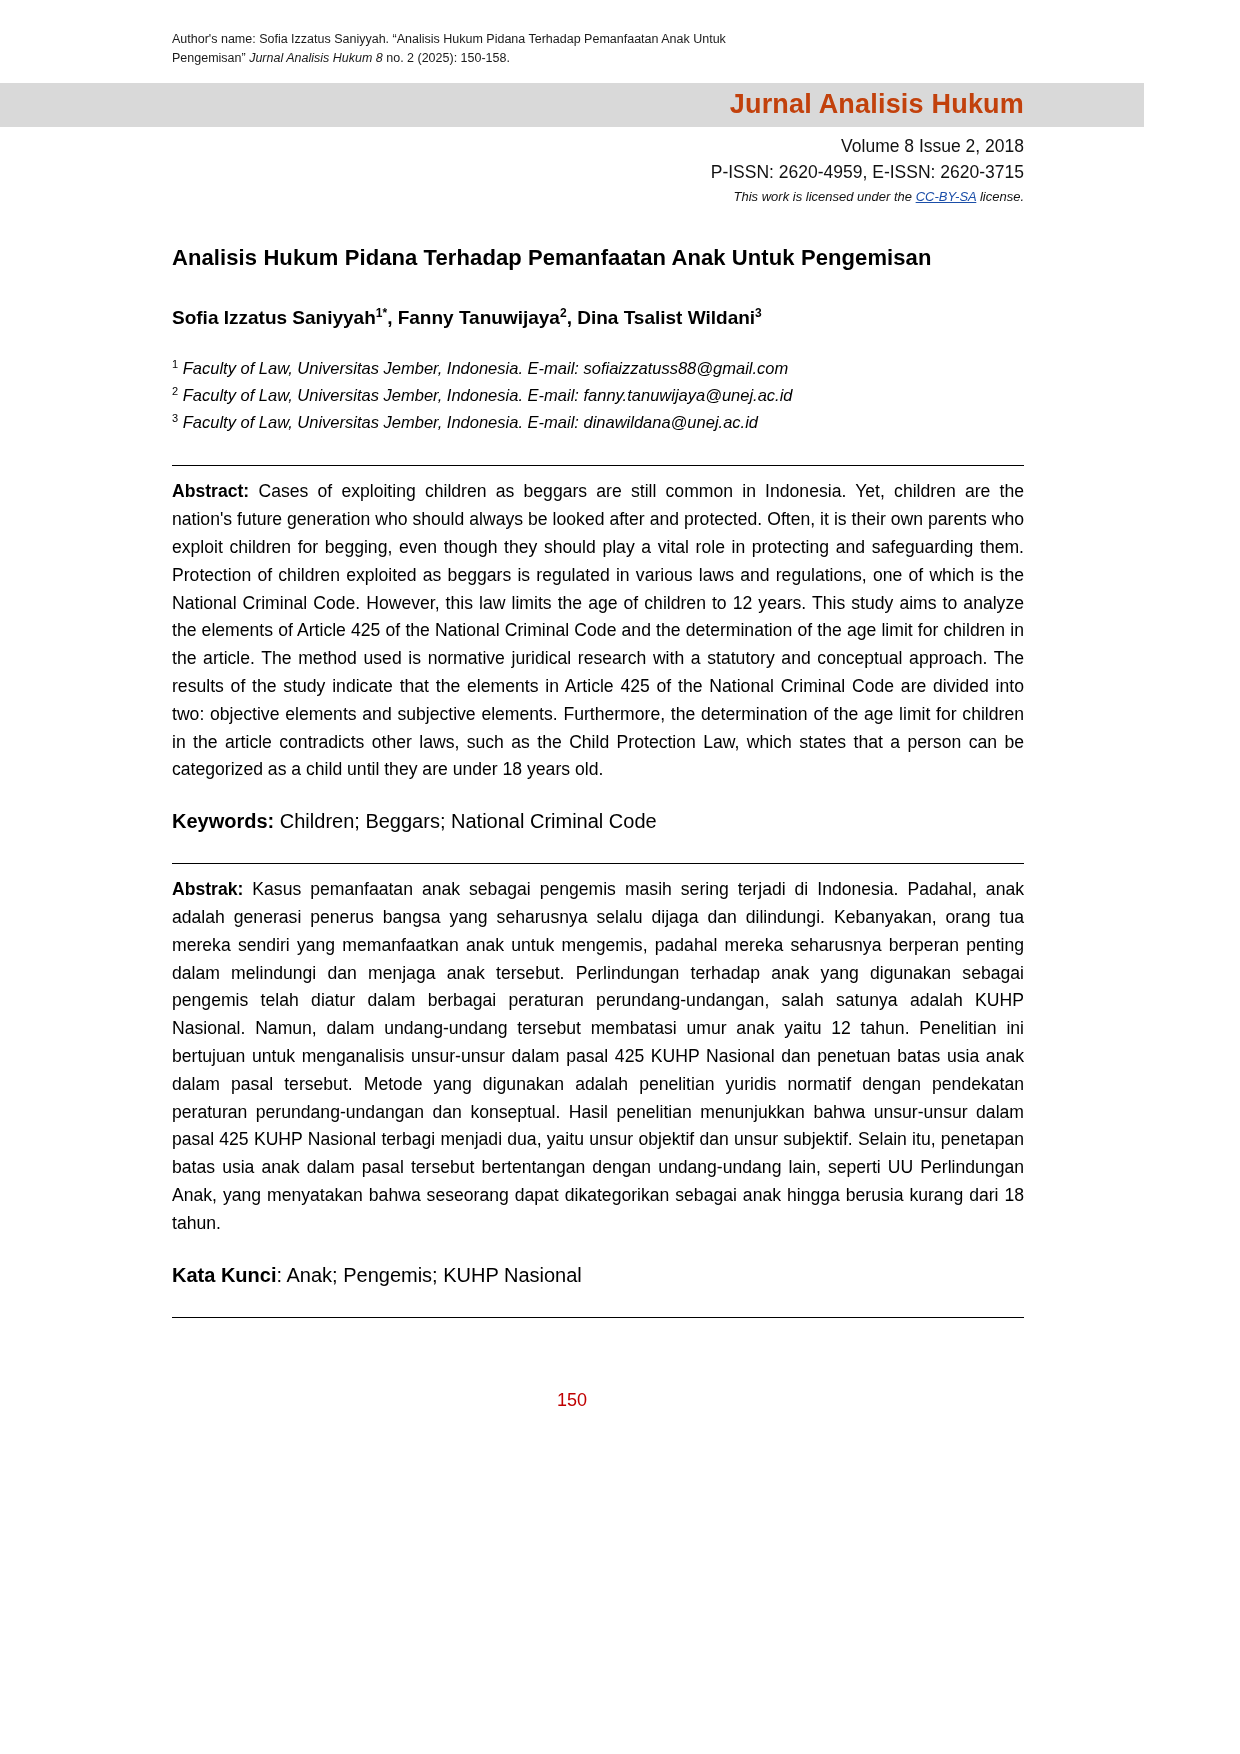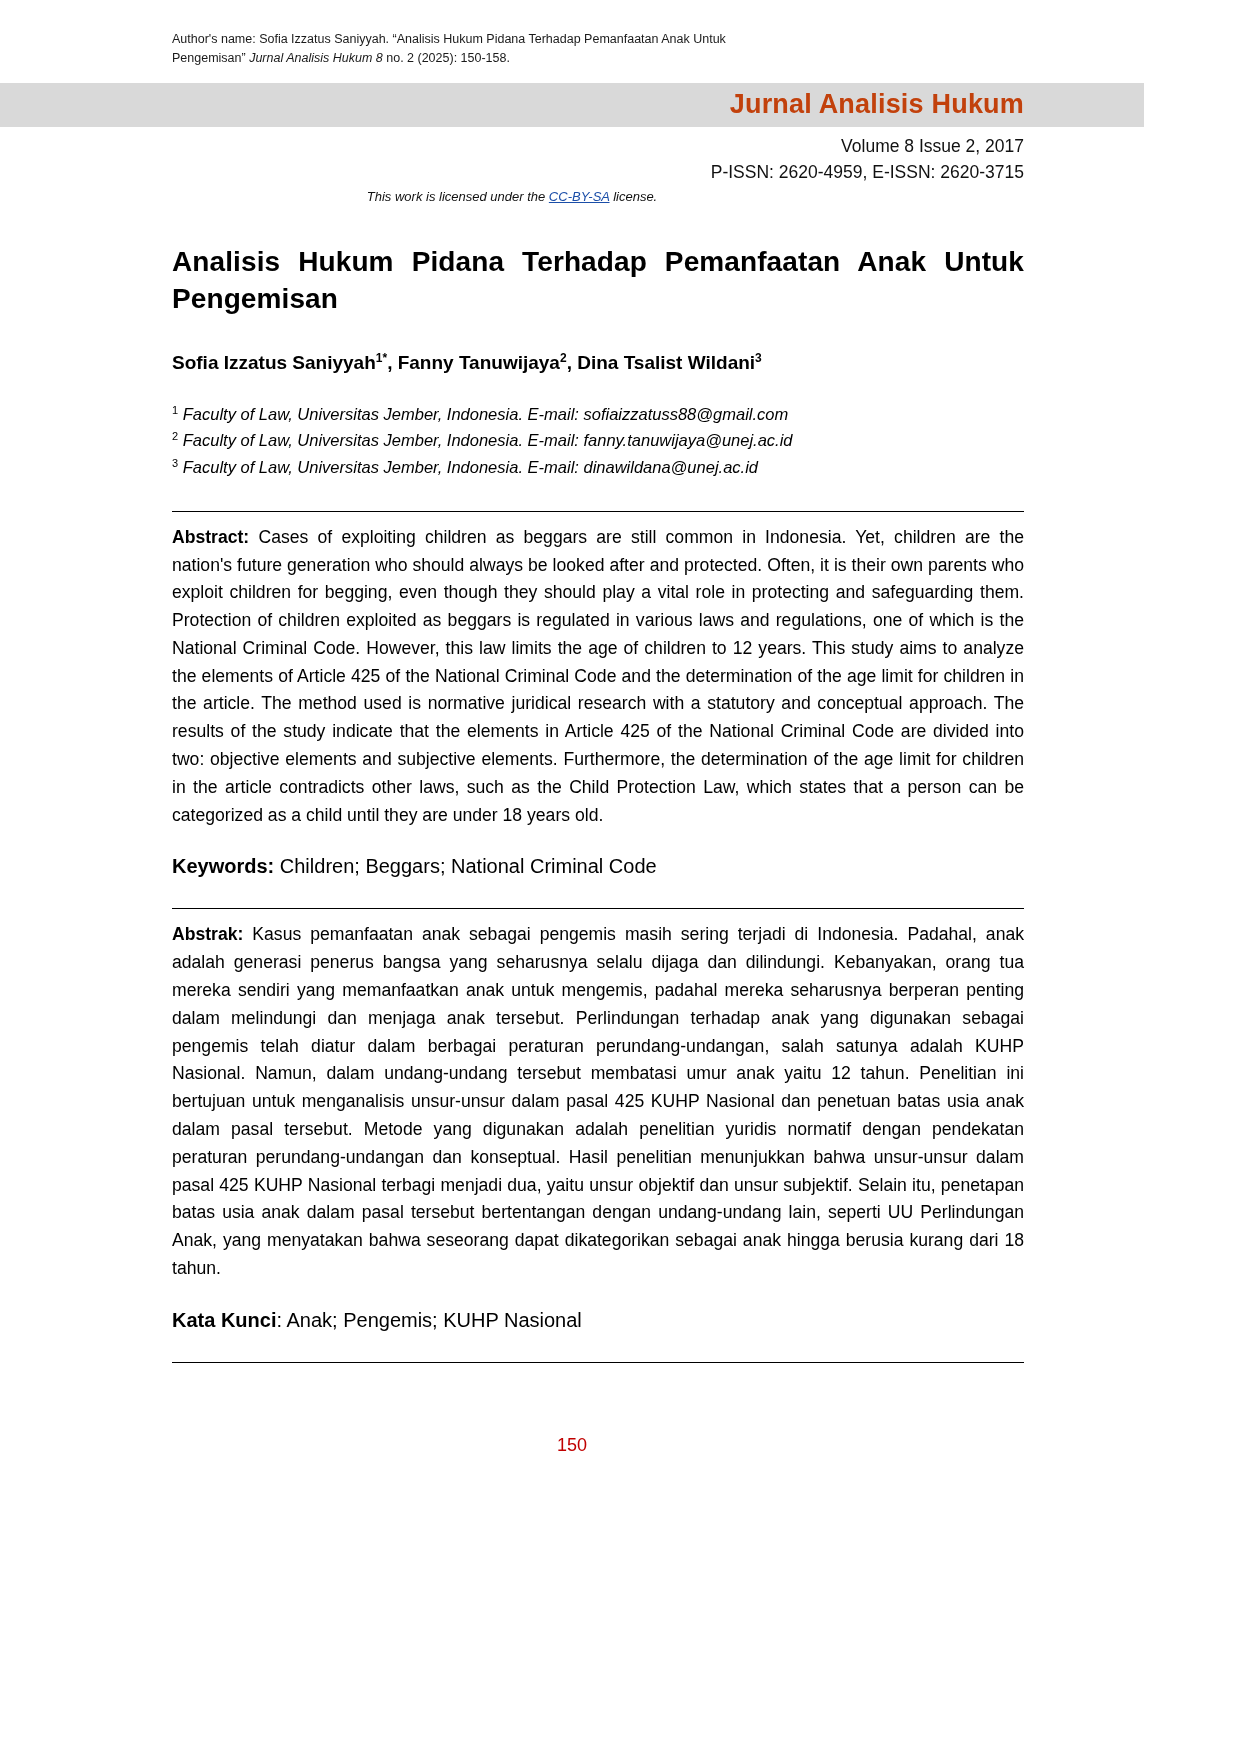--- a/index.html
+++ b/index.html
@@ -55,33 +55,32 @@
     text-align: right;
     padding: 6px 120px 0 0;
     font-size: 17.5px;
     line-height: 1.5;
     color: #111;
   }
   .journal-meta .license {
     font-size: 13px;
     font-style: italic;
     margin-top: 2px;
-    text-align: center;
   }
   .journal-meta .license a {
     color: #1b4ea8;
     text-decoration: underline;
     font-style: italic;
   }
   
   .content {
     padding: 0 120px 0 172px;
   }
   h1.title {
-    font-size: 28px;
+    font-size: 22px;
     font-weight: bold;
     line-height: 1.33;
     margin: 36px 0 0 0;
     text-align: justify;
     text-align-last: left;
     letter-spacing: .1px;
   }
   .authors {
     margin-top: 34px;
     font-size: 19px;
@@ -129,21 +128,21 @@
   <div class="runhead">
     <span class="line">Author's name: Sofia Izzatus Saniyyah. “Analisis Hukum Pidana Terhadap Pemanfaatan Anak Untuk</span>
     <span class="line"><span>Pengemisan” </span><em>Jurnal Analisis Hukum 8</em><span> no. 2 (2025): 150-158.</span></span>
   </div>
 
   <div class="band">
     <div class="band-title">Jurnal Analisis Hukum</div>
   </div>
 
   <div class="journal-meta">
-    <div>Volume 8 Issue 2, 2017</div>
+    <div>Volume 8 Issue 2, 2018</div>
     <div>P-ISSN: 2620-4959, E-ISSN: 2620-3715</div>
     <div class="license"><span>This work is licensed under the </span><a href="#">CC-BY-SA</a><span> license.</span></div>
   </div>
 
   <div class="content">
 
     <h1 class="title">Analisis Hukum Pidana Terhadap Pemanfaatan Anak Untuk Pengemisan</h1>
 
     <div class="authors"><span>Sofia Izzatus Saniyyah</span><sup>1*</sup><span>, Fanny Tanuwijaya</span><sup>2</sup><span>, Dina Tsalist Wildani</span><sup>3</sup></div>
 

